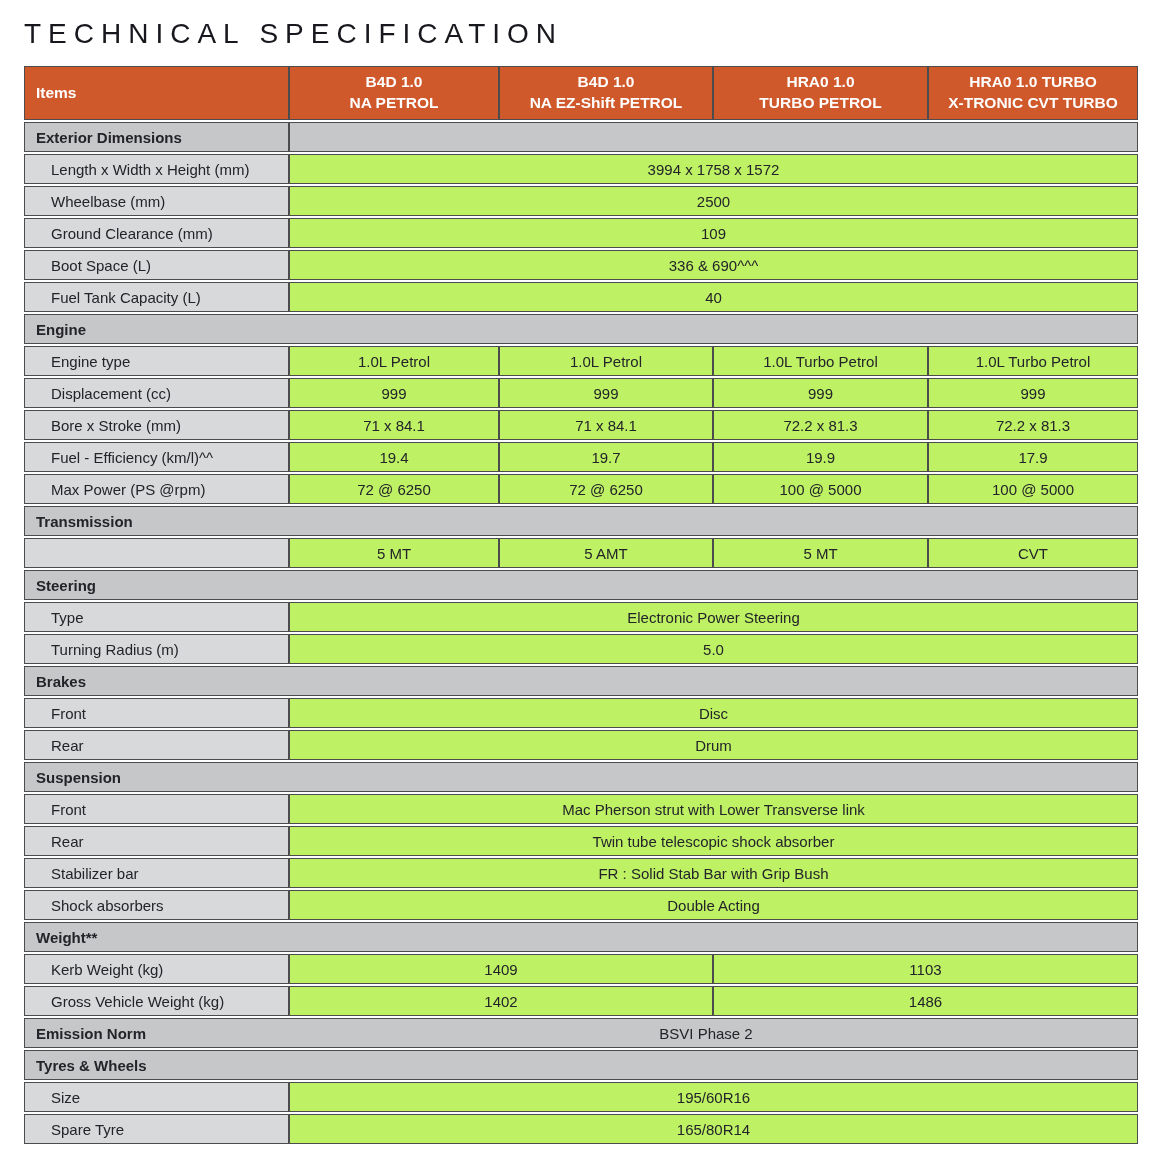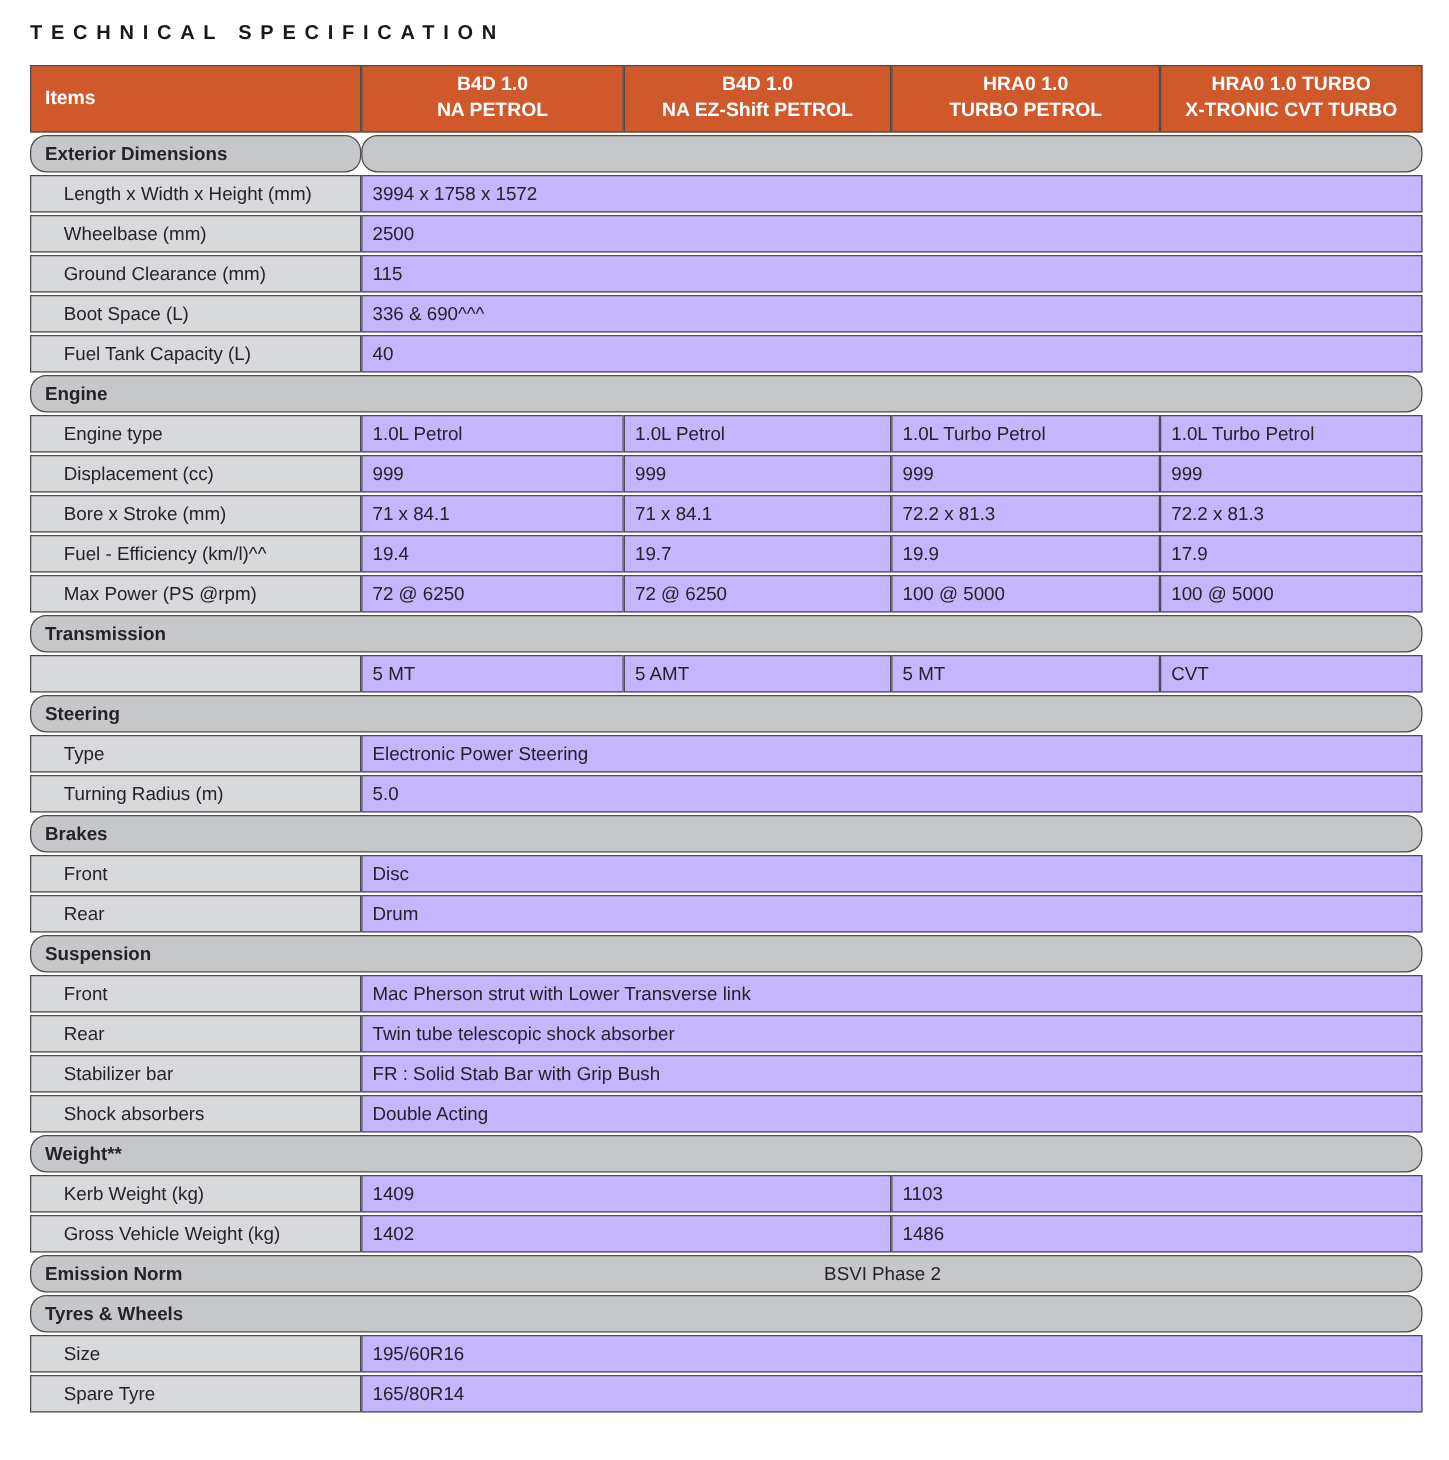--- a/index.html
+++ b/index.html
@@ -4,21 +4,21 @@
 <style>
   html,body{margin:0;padding:0;}
   body{
     width:1159px;height:1168px;background:#ffffff;overflow:hidden;
     font-family:"Liberation Sans","DejaVu Sans",sans-serif;
     color:var(--text,#232329);
     -webkit-font-smoothing:antialiased;
   }
   .page{padding:16px 22px 0 24px;}
   .page-title{
-    font-size:16px;font-weight:bold;letter-spacing:7px;
+    font-size:28px;font-weight:normal;letter-spacing:7px;
     color:#17171e;margin:2px 0 14px 0;
   }
   table.spec{
     width:1114px;table-layout:fixed;
     border-collapse:separate;border-spacing:0 2px;
   }
   td,th{
     border:1.5px solid var(--border,#4c4c4e);
     font-size:15px;vertical-align:middle;
     height:26px;padding:1px 8px;box-sizing:content-box;
@@ -26,24 +26,24 @@
   }
   th{
     background:var(--header-bg,#d0592c);color:var(--header-text,#ffffff);
     font-weight:bold;font-size:15.5px;text-align:center;
     height:48px;line-height:1.35;padding:2px 4px;
   }
   th.items{text-align:left;padding-left:11px;}
   td.lab{
     background:var(--label-bg,#d8d9db);text-align:left;padding-left:26px;
   }
-  td.val{background:#c4b5fd;}
+  td.val{background:#bef264;text-align:center;}
   td.sec{
     background:var(--section-bg,#c6c7c9);font-weight:bold;
-    text-align:left;padding-left:11px;border-radius:13px;
+    text-align:left;padding-left:11px;
   }
   .emrow{display:flex;align-items:flex-end;}
   .emrow .sec-t{width:247px;flex:0 0 247px;font-weight:bold;}
   .emrow .emval{flex:1;text-align:center;font-weight:normal;}
 </style>
 </head>
 <body>
 
 <div class="page">
   <div class="page-title">TECHNICAL SPECIFICATION</div>
@@ -85,21 +85,21 @@
         <tr>
           <td class="lab">Length x Width x Height (mm)</td>
           <td class="val" colspan="4">3994 x 1758 x 1572</td>
         </tr>
         <tr>
           <td class="lab">Wheelbase (mm)</td>
           <td class="val" colspan="4">2500</td>
         </tr>
         <tr>
           <td class="lab">Ground Clearance (mm)</td>
-          <td class="val" colspan="4">115</td>
+          <td class="val" colspan="4">109</td>
         </tr>
         <tr>
           <td class="lab">Boot Space (L)</td>
           <td class="val" colspan="4">336 &amp; 690^^^</td>
         </tr>
         <tr>
           <td class="lab">Fuel Tank Capacity (L)</td>
           <td class="val" colspan="4">40</td>
         </tr>
         <tr>

